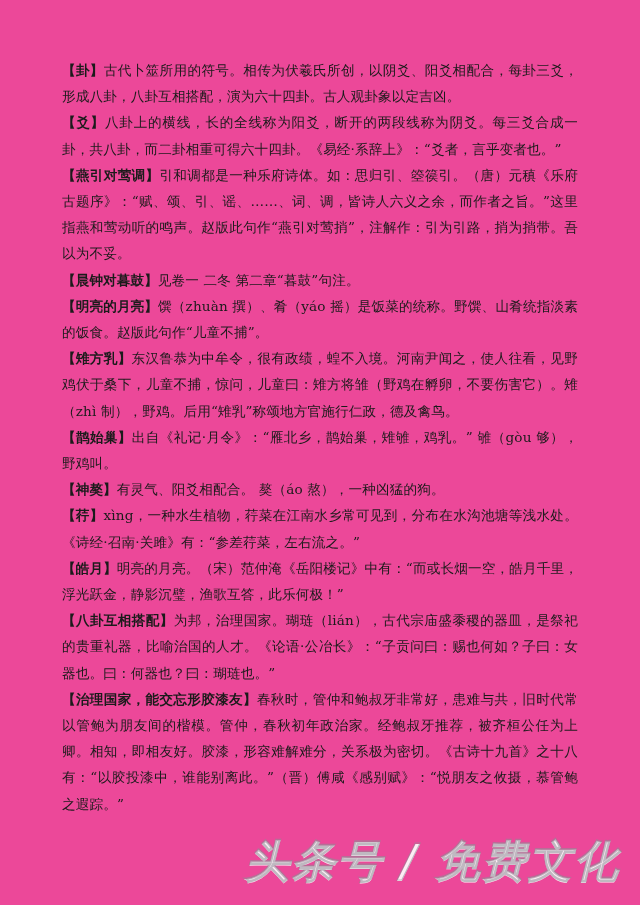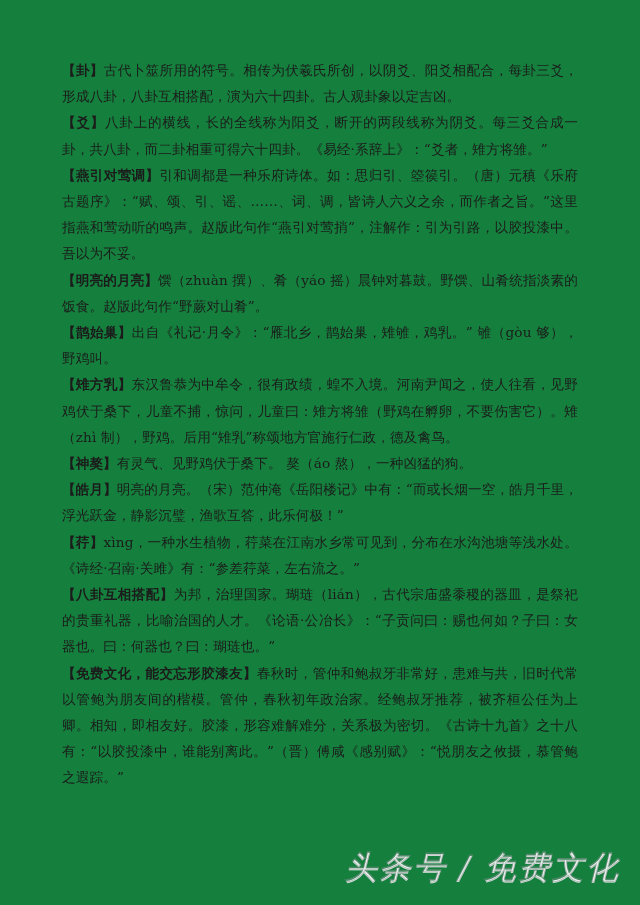--- a/index.html
+++ b/index.html
@@ -15,21 +15,21 @@
     overflow: hidden;
     font-family: "DejaVu Serif", "Liberation Serif", serif;
   }
 
   .page {
     position: absolute;
     left: 0;
     top: 0;
     width: 640px;
     height: 905px;
-    background: #15803d;
+    background: #ec4899;
     box-sizing: border-box;
   }
 
   .content {
     position: absolute;
     left: 62px;
     top: 57px;
     width: 516px;
   }
 
@@ -55,69 +55,72 @@
 
   .lemma {
     font-weight: 700;
     letter-spacing: 0.1px;
   }
 
   .watermark {
     position: absolute;
     right: 20px;
     bottom: 22px;
-    font-size: 32px;
+    font-size: 44px;
     line-height: 1;
     font-family: "DejaVu Serif", "Liberation Serif", serif;
     font-style: italic;
-    font-weight: 400;
+    font-weight: 700;
     color: rgba(255,255,255,0.0);
     -webkit-text-stroke: 1.1px rgba(140,142,150,0.55);
     letter-spacing: 2px;
     white-space: nowrap;
     user-select: none;
     text-shadow: 0 1px 0 rgba(255,255,255,0.9);
   }
 </style>
 </head>
 <body>
 
 <div class="page">
 
   <div class="content">
     <p class="para">
       <span class="lemma">【卦】</span><span class="body">古代卜筮所用的符号。相传为伏羲氏所创，以阴爻、阳爻相配合，每卦三爻，形成八卦，八卦互相搭配，演为六十四卦。古人观卦象以定吉凶。</span>
     </p>
     <p class="para">
-      <span class="lemma">【爻】</span><span class="body">八卦上的横线，长的全线称为阳爻，断开的两段线称为阴爻。每三爻合成一卦，共八卦，而二卦相重可得六十四卦。《易经·系辞上》：“爻者，雉方将雏。”</span>
+      <span class="lemma">【爻】</span><span class="body">八卦上的横线，长的全线称为阳爻，断开的两段线称为阴爻。每三爻合成一卦，共八卦，而二卦相重可得六十四卦。《易经·系辞上》：“爻者，言乎变者也。”</span>
     </p>
     <p class="para">
-      <span class="lemma">【燕引对莺调】</span><span class="body">引和调都是一种乐府诗体。如：思归引、箜篌引。（唐）元稹《乐府古题序》：“赋、颂、引、谣、……、词、调，皆诗人六义之余，而作者之旨。”这里指燕和莺动听的鸣声。赵版此句作“燕引对莺捎”，注解作：引为引路，以胶投漆中。吾以为不妥。</span>
+      <span class="lemma">【燕引对莺调】</span><span class="body">引和调都是一种乐府诗体。如：思归引、箜篌引。（唐）元稹《乐府古题序》：“赋、颂、引、谣、……、词、调，皆诗人六义之余，而作者之旨。”这里指燕和莺动听的鸣声。赵版此句作“燕引对莺捎”，注解作：引为引路，捎为捎带。吾以为不妥。</span>
     </p>
     <p class="para">
-      <span class="lemma">【明亮的月亮】</span><span class="body">馔（zhuàn 撰）、肴（yáo 摇）晨钟对暮鼓。野馔、山肴统指淡素的饭食。赵版此句作“野蕨对山肴”。</span>
+      <span class="lemma">【晨钟对暮鼓】</span><span class="body">见卷一 二冬 第二章“暮鼓”句注。</span>
+    </p>
+    <p class="para">
+      <span class="lemma">【明亮的月亮】</span><span class="body">馔（zhuàn 撰）、肴（yáo 摇）是饭菜的统称。野馔、山肴统指淡素的饭食。赵版此句作“儿童不捕”。</span>
+    </p>
+    <p class="para">
+      <span class="lemma">【雉方乳】</span><span class="body">东汉鲁恭为中牟令，很有政绩，蝗不入境。河南尹闻之，使人往看，见野鸡伏于桑下，儿童不捕，惊问，儿童曰：雉方将雏（野鸡在孵卵，不要伤害它）。雉（zhì 制），野鸡。后用“雉乳”称颂地方官施行仁政，德及禽鸟。</span>
     </p>
     <p class="para">
       <span class="lemma">【鹊始巢】</span><span class="body">出自《礼记·月令》：“雁北乡，鹊始巢，雉雊，鸡乳。” 雊（gòu 够），野鸡叫。</span>
     </p>
     <p class="para">
-      <span class="lemma">【雉方乳】</span><span class="body">东汉鲁恭为中牟令，很有政绩，蝗不入境。河南尹闻之，使人往看，见野鸡伏于桑下，儿童不捕，惊问，儿童曰：雉方将雏（野鸡在孵卵，不要伤害它）。雉（zhì 制），野鸡。后用“雉乳”称颂地方官施行仁政，德及禽鸟。</span>
+      <span class="lemma">【神獒】</span><span class="body">有灵气、阳爻相配合。 獒（áo 熬），一种凶猛的狗。</span>
     </p>
     <p class="para">
-      <span class="lemma">【神獒】</span><span class="body">有灵气、见野鸡伏于桑下。 獒（áo 熬），一种凶猛的狗。</span>
+      <span class="lemma">【荇】</span><span class="body">xìng，一种水生植物，荇菜在江南水乡常可见到，分布在水沟池塘等浅水处。《诗经·召南·关雎》有：“参差荇菜，左右流之。”</span>
     </p>
     <p class="para">
       <span class="lemma">【皓月】</span><span class="body">明亮的月亮。（宋）范仲淹《岳阳楼记》中有：“而或长烟一空，皓月千里，浮光跃金，静影沉璧，渔歌互答，此乐何极！”</span>
     </p>
     <p class="para">
-      <span class="lemma">【荇】</span><span class="body">xìng，一种水生植物，荇菜在江南水乡常可见到，分布在水沟池塘等浅水处。《诗经·召南·关雎》有：“参差荇菜，左右流之。”</span>
-    </p>
-    <p class="para">
       <span class="lemma">【八卦互相搭配】</span><span class="body">为邦，治理国家。瑚琏（lián），古代宗庙盛黍稷的器皿，是祭祀的贵重礼器，比喻治国的人才。《论语·公冶长》：“子贡问曰：赐也何如？子曰：女器也。曰：何器也？曰：瑚琏也。”</span>
     </p>
     <p class="para">
-      <span class="lemma">【免费文化，能交忘形胶漆友】</span><span class="body">春秋时，管仲和鲍叔牙非常好，患难与共，旧时代常以管鲍为朋友间的楷模。管仲，春秋初年政治家。经鲍叔牙推荐，被齐桓公任为上卿。相知，即相友好。胶漆，形容难解难分，关系极为密切。《古诗十九首》之十八有：“以胶投漆中，谁能别离此。”（晋）傅咸《感别赋》：“悦朋友之攸摄，慕管鲍之遐踪。”</span>
+      <span class="lemma">【治理国家，能交忘形胶漆友】</span><span class="body">春秋时，管仲和鲍叔牙非常好，患难与共，旧时代常以管鲍为朋友间的楷模。管仲，春秋初年政治家。经鲍叔牙推荐，被齐桓公任为上卿。相知，即相友好。胶漆，形容难解难分，关系极为密切。《古诗十九首》之十八有：“以胶投漆中，谁能别离此。”（晋）傅咸《感别赋》：“悦朋友之攸摄，慕管鲍之遐踪。”</span>
     </p>
   </div>
 
   <div class="watermark">头条号 / 免费文化</div>
 
 </div>
 
 </body></html>

